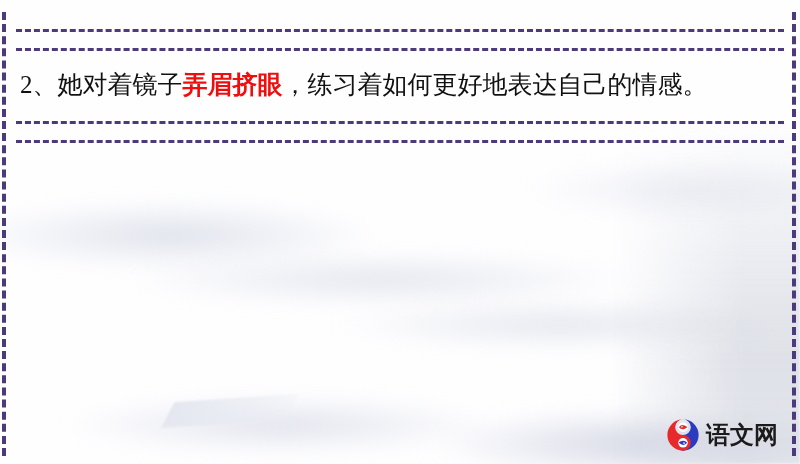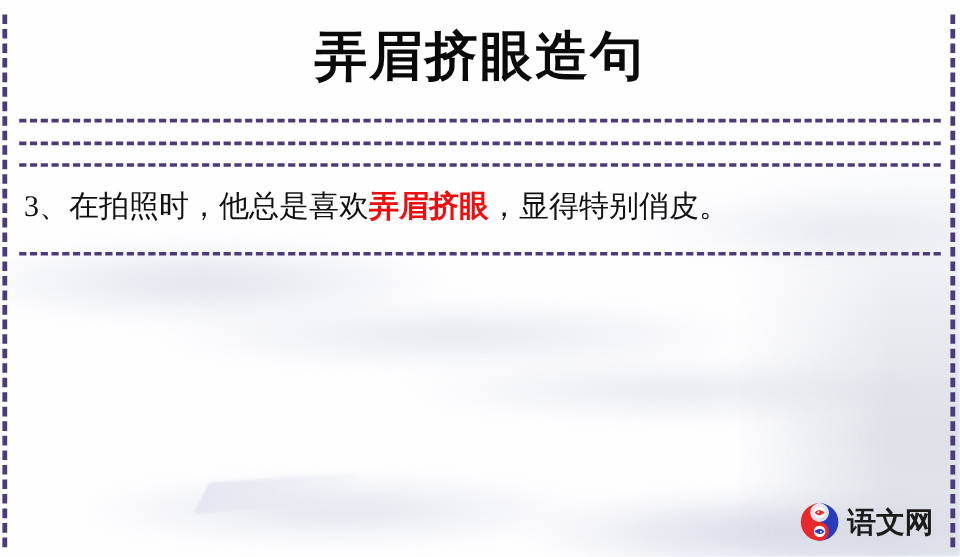--- a/index.html
+++ b/index.html
@@ -175,33 +175,32 @@
     <div class="bg-wash wash-e"></div>
     <div class="mountain-right"></div>
     <div class="boat"></div>
   </div>
 
   <div class="frame-left"></div>
   <div class="frame-right"></div>
 
   <div class="content">
 
-    <div class="title">弄眉挤眼造句</div>
 
     <div class="divider d1"></div>
 
 
     <div class="divider d2"></div>
 
+    <div class="sentence s2">
+      <span>2、</span><span>她对着镜子</span><span class="kw">弄眉挤眼</span><span>，练习着如何更好地表达自己的情感。</span>
+    </div>
 
     <div class="divider d3"></div>
 
-    <div class="sentence s3">
-      <span>3、</span><span>在拍照时，他总是喜欢</span><span class="kw">弄眉挤眼</span><span>，显得特别俏皮。</span>
-    </div>
 
     <div class="divider d4"></div>
 
   </div>
 
   <div class="logo">
     <svg class="logo-mark" viewBox="0 0 100 100">
       <path d="M50 4 A46 46 0 0 1 50 96 A23 23 0 0 1 50 50 A23 23 0 0 0 50 4 Z" fill="#2b3bbf"></path>
       <path d="M50 96 A46 46 0 0 1 50 4 A23 23 0 0 0 50 50 A23 23 0 0 1 50 96 Z" fill="#e8292b"></path>
       <circle cx="50" cy="27" r="14" fill="#ffffff"></circle>

